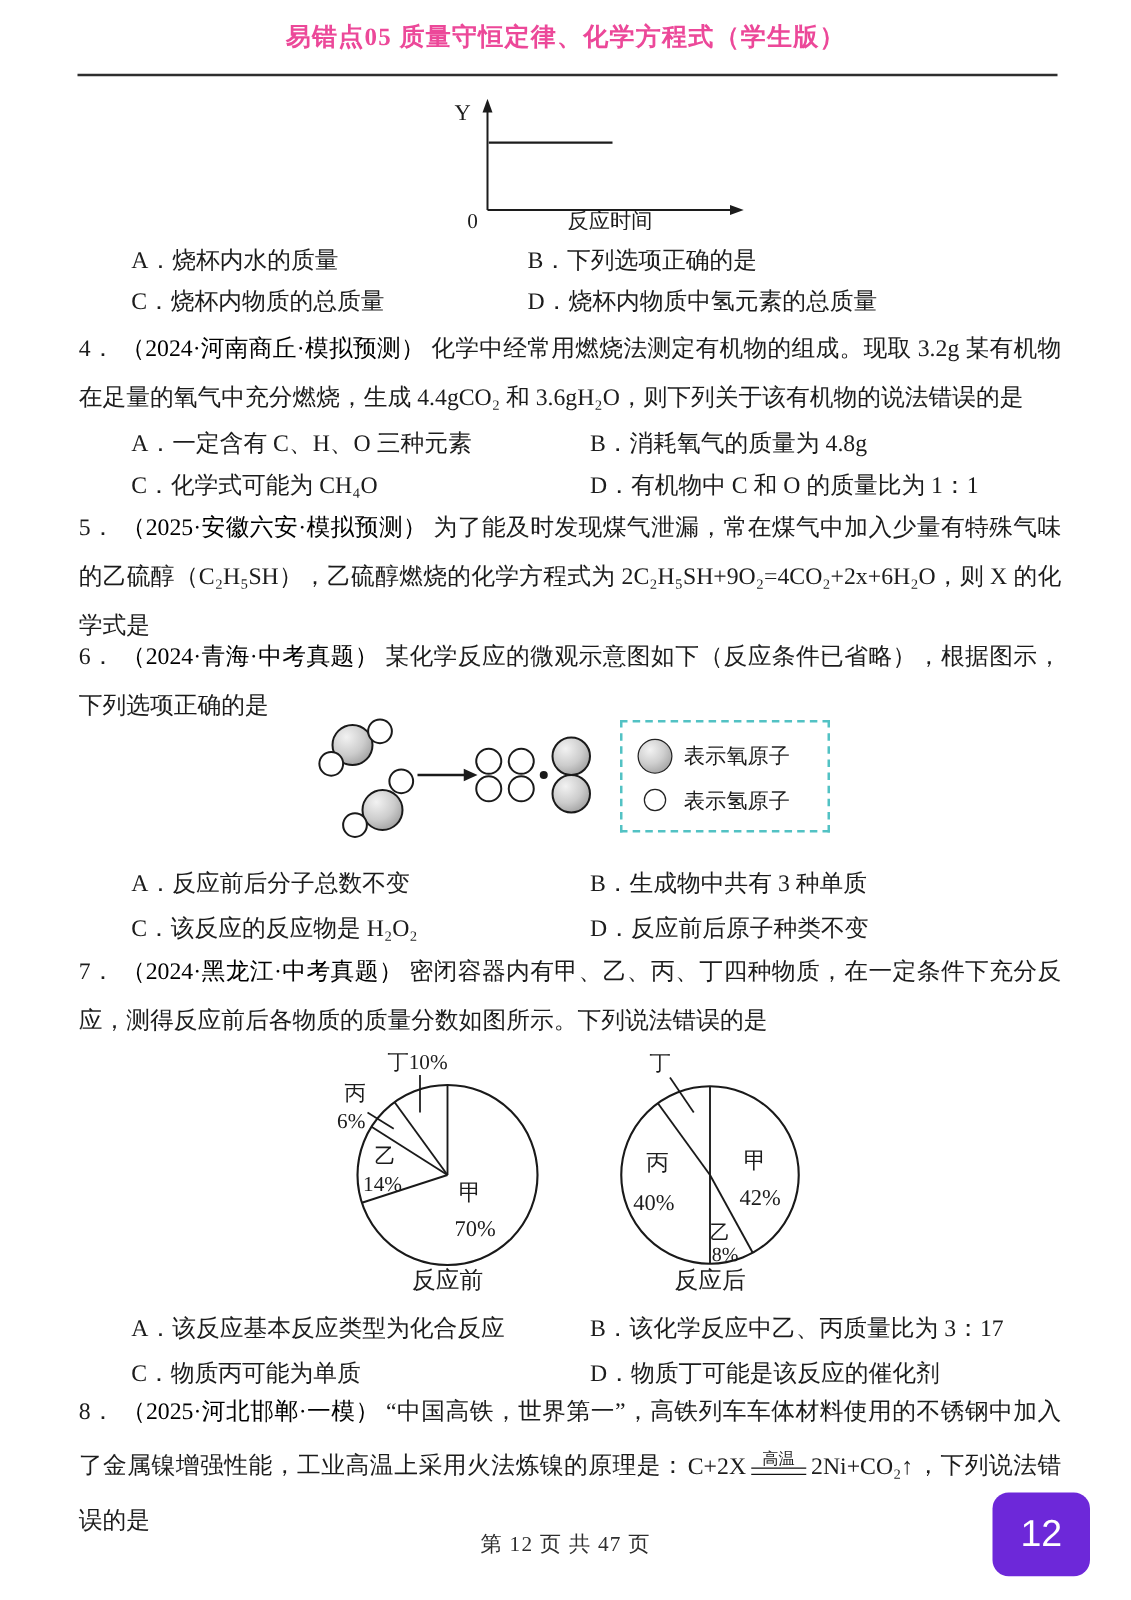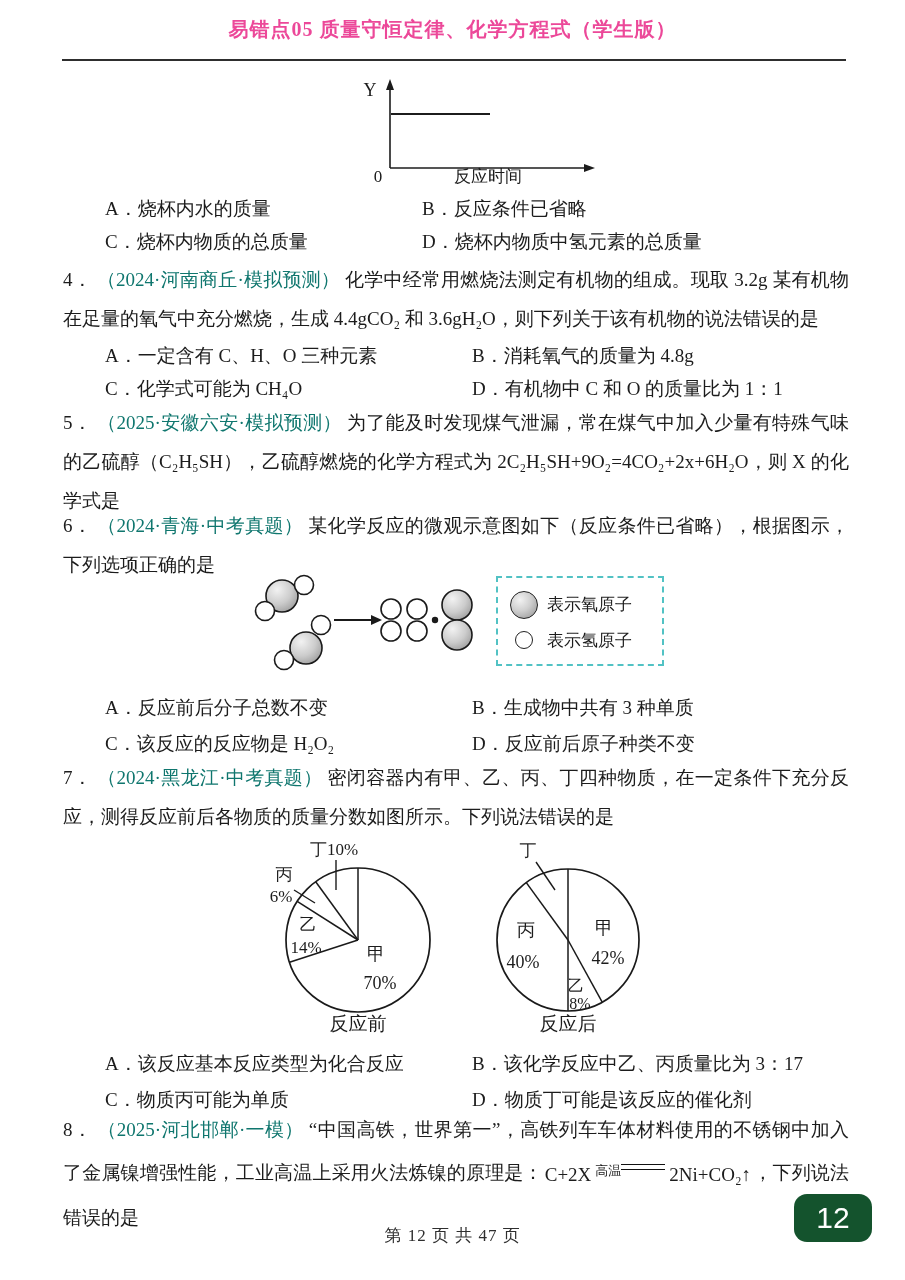--- a/index.html
+++ b/index.html
@@ -9,21 +9,21 @@
     overflow:hidden;margin:0 auto;
   }
   .abs{position:absolute;}
   .header-title{
     top:16px;left:0;width:905px;text-align:center;
     font-size:20px;font-weight:bold;color:#ec4899;letter-spacing:1px;
   }
   .header-rule{top:59px;left:62px;width:784px;border-top:2px solid #2e2e2e;}
   .stem{margin:0;width:786px;left:63px;font-size:19px;line-height:39px;text-align:justify;}
   .qnum{color:#1c1c1c;}
-  .cite{color:#0f766e;}
+  .cite{color:#000000;}
   #q4-stem{top:260px;}
   #q5-stem{top:403px;}
   #q6-stem{top:506px;}
   #q7-stem{top:758px;}
   #q8-stem{top:1108px;line-height:43px;}
   .opts{left:77px;width:790px;font-size:19px;margin-left:28px;}
   .opt-row{display:grid;}
   .g2-narrow{grid-template-columns:317px 1fr;}
   .g2-wide{grid-template-columns:367px 1fr;}
   .g4{grid-template-columns:185px 182px 185px 1fr;}
@@ -42,27 +42,27 @@
     border:2px dashed #52c2c4;display:flex;flex-direction:column;
     justify-content:center;gap:10px;padding-left:12px;
   }
   .legend-row{display:flex;align-items:center;gap:9px;font-size:17px;}
   .atom-o{width:26px;height:26px;border-radius:50%;border:1.5px solid #222;
     background:radial-gradient(circle at 35% 30%, #f2f2f2 0%, #cfcfcf 45%, #8f8f8f 100%);}
   .atom-h{width:16px;height:16px;border-radius:50%;border:1.5px solid #222;background:#fff;margin:0 5px;}
   #pie-before{top:838px;left:248px;}
   #pie-after{top:838px;left:458px;}
   .chem-eq{display:inline-flex;align-items:center;vertical-align:middle;margin:0 2px;}
-  .eq-cond{display:inline-flex;flex-direction:row;align-items:flex-start;margin:0 4px;transform:translateY(-4px);}
+  .eq-cond{display:inline-flex;flex-direction:column;align-items:center;margin:0 4px;transform:translateY(-4px);}
   .eq-cond .cond{font-size:13px;line-height:14px;}
   .eq-cond .dbl{width:44px;height:4px;border-top:1.5px solid #111;border-bottom:1.5px solid #111;}
   .footer{top:1224px;left:0;width:905px;text-align:center;font-size:17px;color:#2e2e2e;letter-spacing:1px;}
   .page-badge{
-    top:1194px;left:794px;width:78px;height:48px;border-radius:13px;
-    background:#14532d;color:#ffffff;display:flex;align-items:center;justify-content:center;
+    top:1194px;left:794px;width:78px;height:67px;border-radius:13px;
+    background:#6d28d9;color:#ffffff;display:flex;align-items:center;justify-content:center;
     font-family:"Liberation Sans","DejaVu Sans",sans-serif;font-size:30px;
   }
 </style>
 </head>
 <body>
 
 <div class="page">
 
   <div class="abs header-title">易错点05 质量守恒定律、化学方程式（学生版）</div>
   <div class="abs header-rule"></div>
@@ -74,21 +74,21 @@
     <polygon points="256,88 256,96 267,92" fill="#1c1c1c"></polygon>
     <line x1="63" y1="38" x2="162" y2="38" stroke="#1c1c1c" stroke-width="1.8"></line>
     <text x="42" y="20" font-size="18" text-anchor="middle">Y</text>
     <text x="50" y="106" font-size="17" text-anchor="middle">0</text>
     <text x="160" y="106" font-size="17" text-anchor="middle">反应时间</text>
   </svg>
 
   <div id="q3-opts" class="abs opts">
     <div class="opt-row g2-narrow row33">
       <div>A．烧杯内水的质量</div>
-      <div>B．反应条件已省略</div>
+      <div>B．下列选项正确的是</div>
     </div>
     <div class="opt-row g2-narrow row33">
       <div>C．烧杯内物质的总质量</div>
       <div>D．烧杯内物质中氢元素的总质量</div>
     </div>
   </div>
 
   <p id="q4-stem" class="abs stem">
     <span class="qnum">4．</span>
     <span class="cite">（2024·河南商丘·模拟预测）</span>

